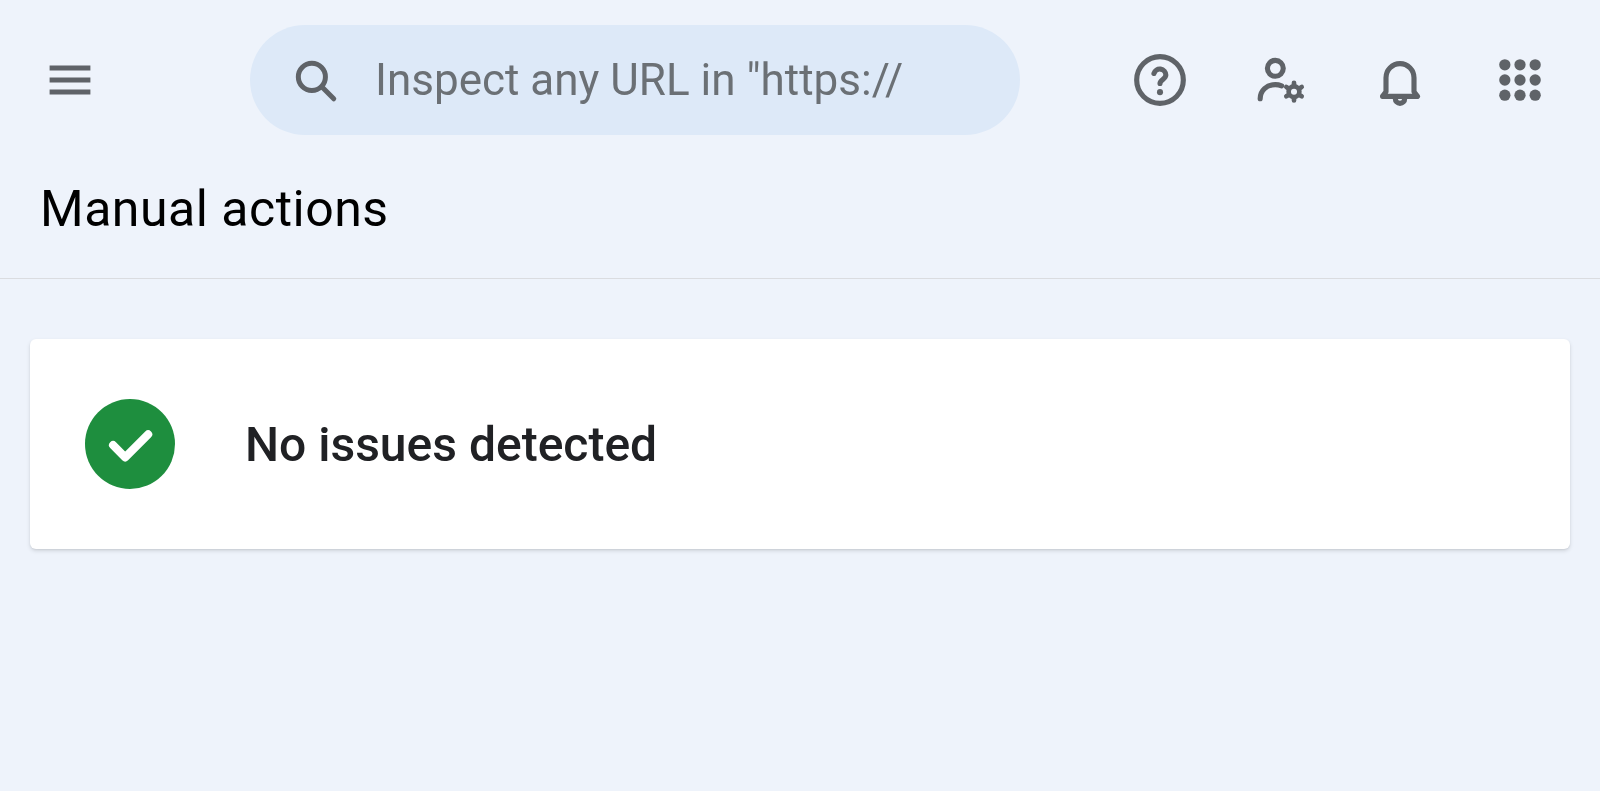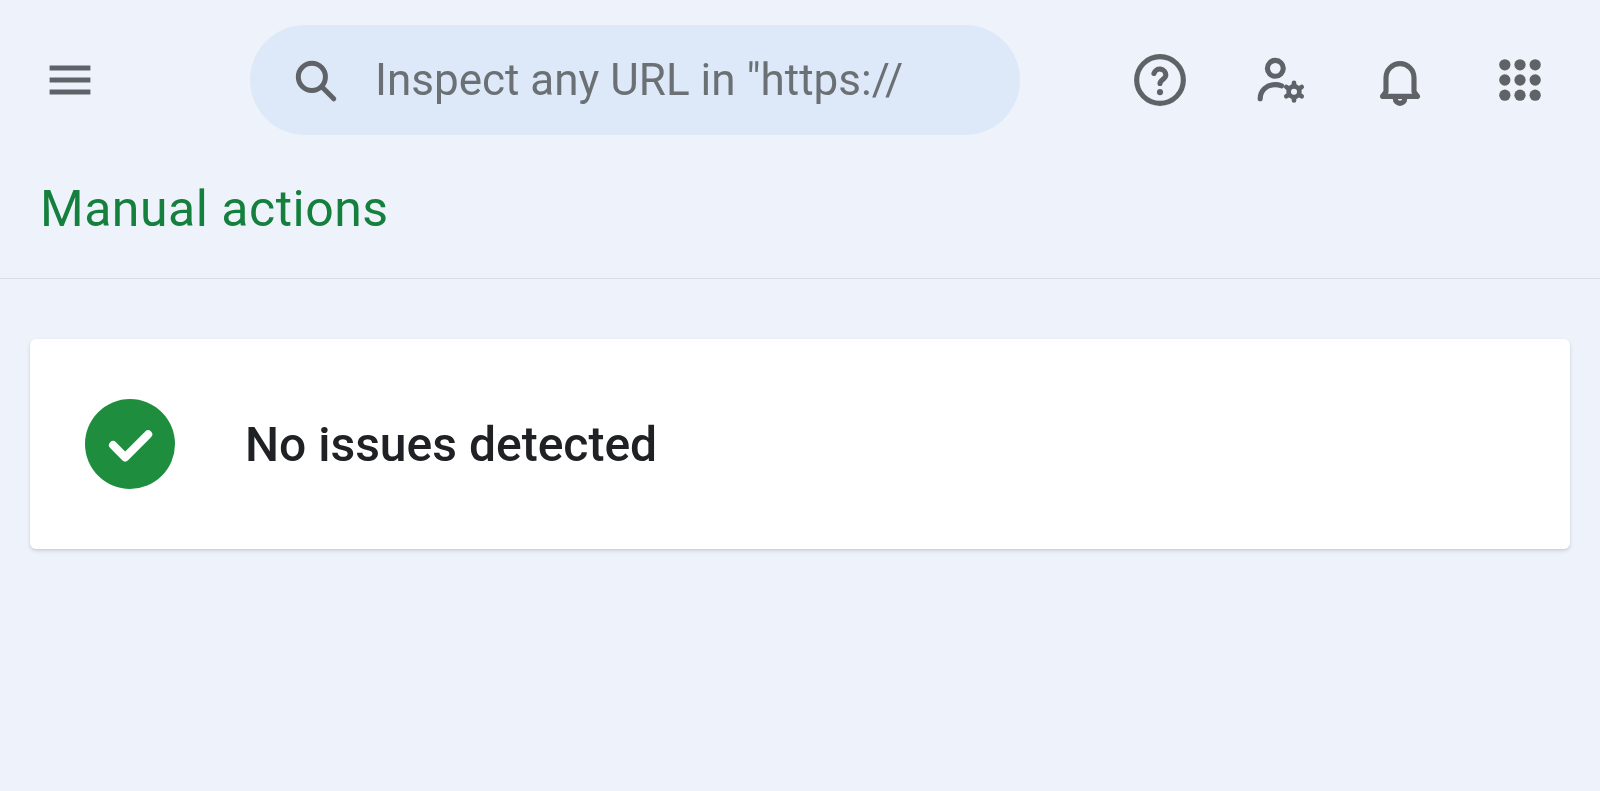--- a/index.html
+++ b/index.html
@@ -80,21 +80,21 @@
   }
 
   .page-title-row {
     padding: 20px 40px 40px 40px;
     border-bottom: 1px solid #dadce0;
   }
 
   .page-title {
     font-size: 50px;
     font-weight: 400;
-    color: #15803d;
+    color: #000000;
     letter-spacing: 0.5px;
   }
 
   .content {
     padding: 60px 30px;
   }
 
   .status-card {
     background: #ffffff;
     border-radius: 6px;

